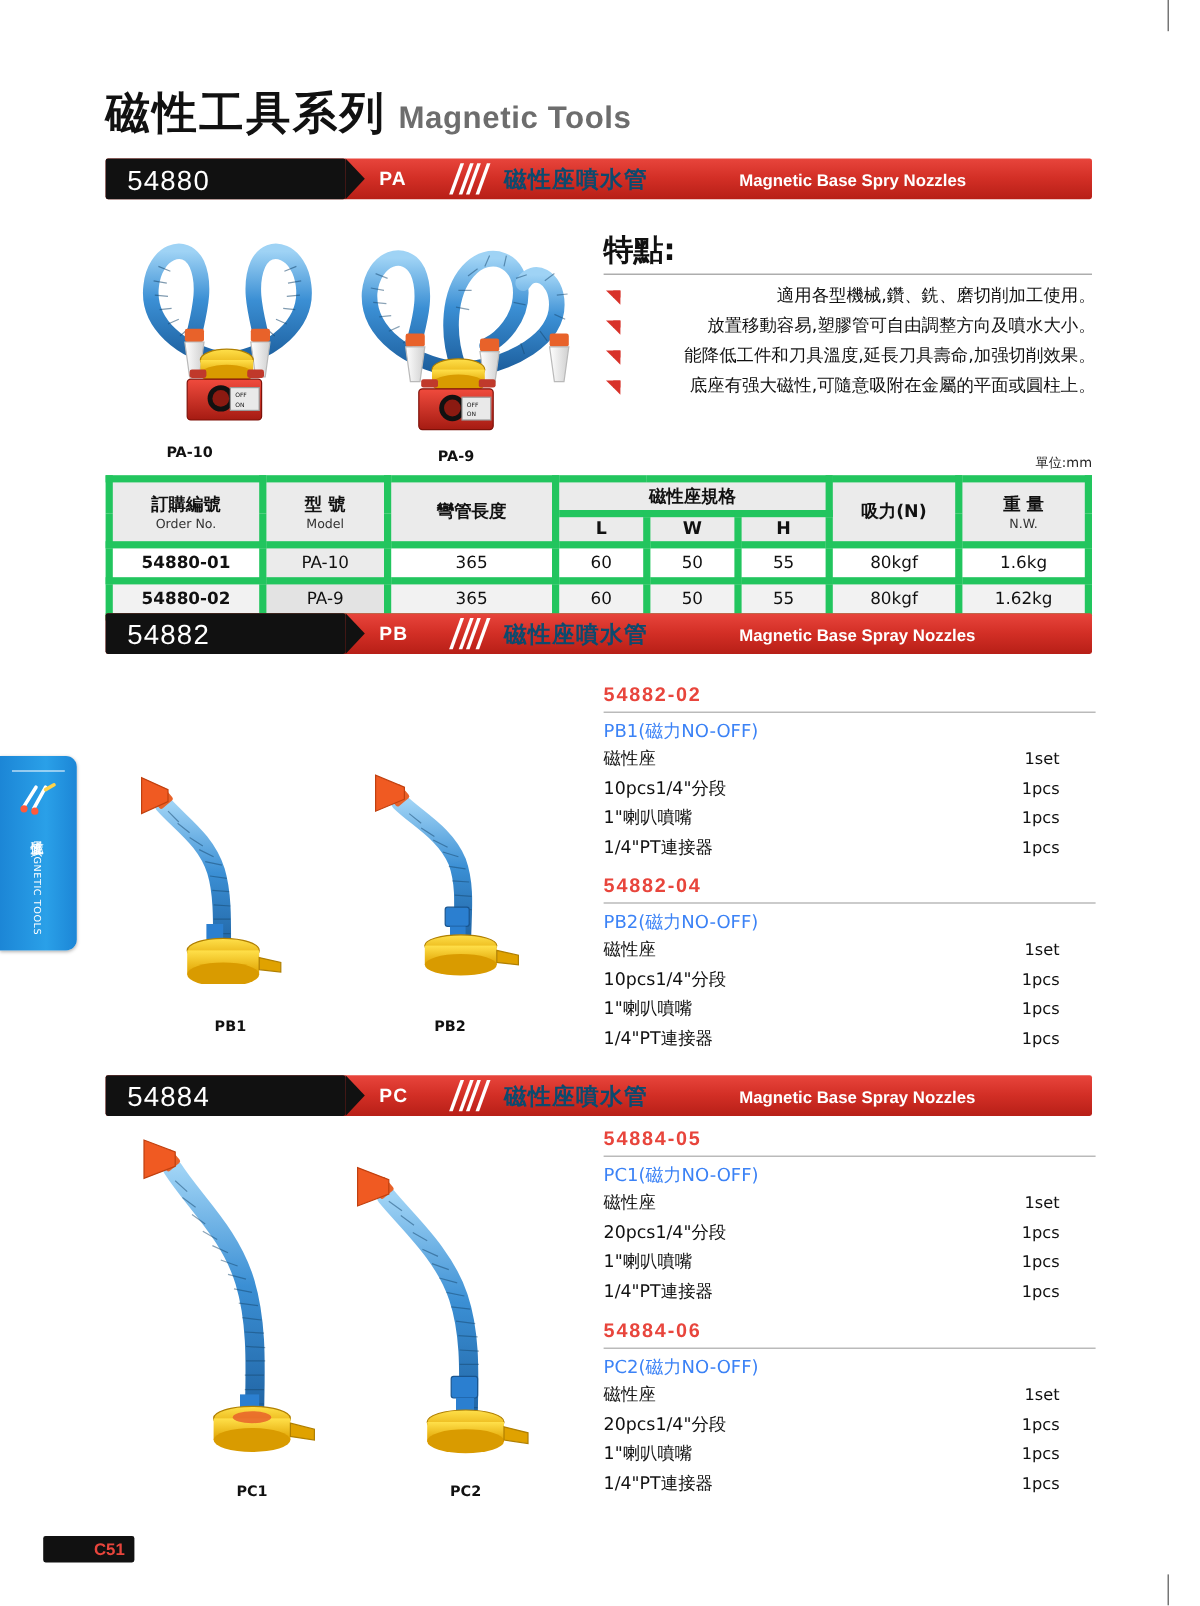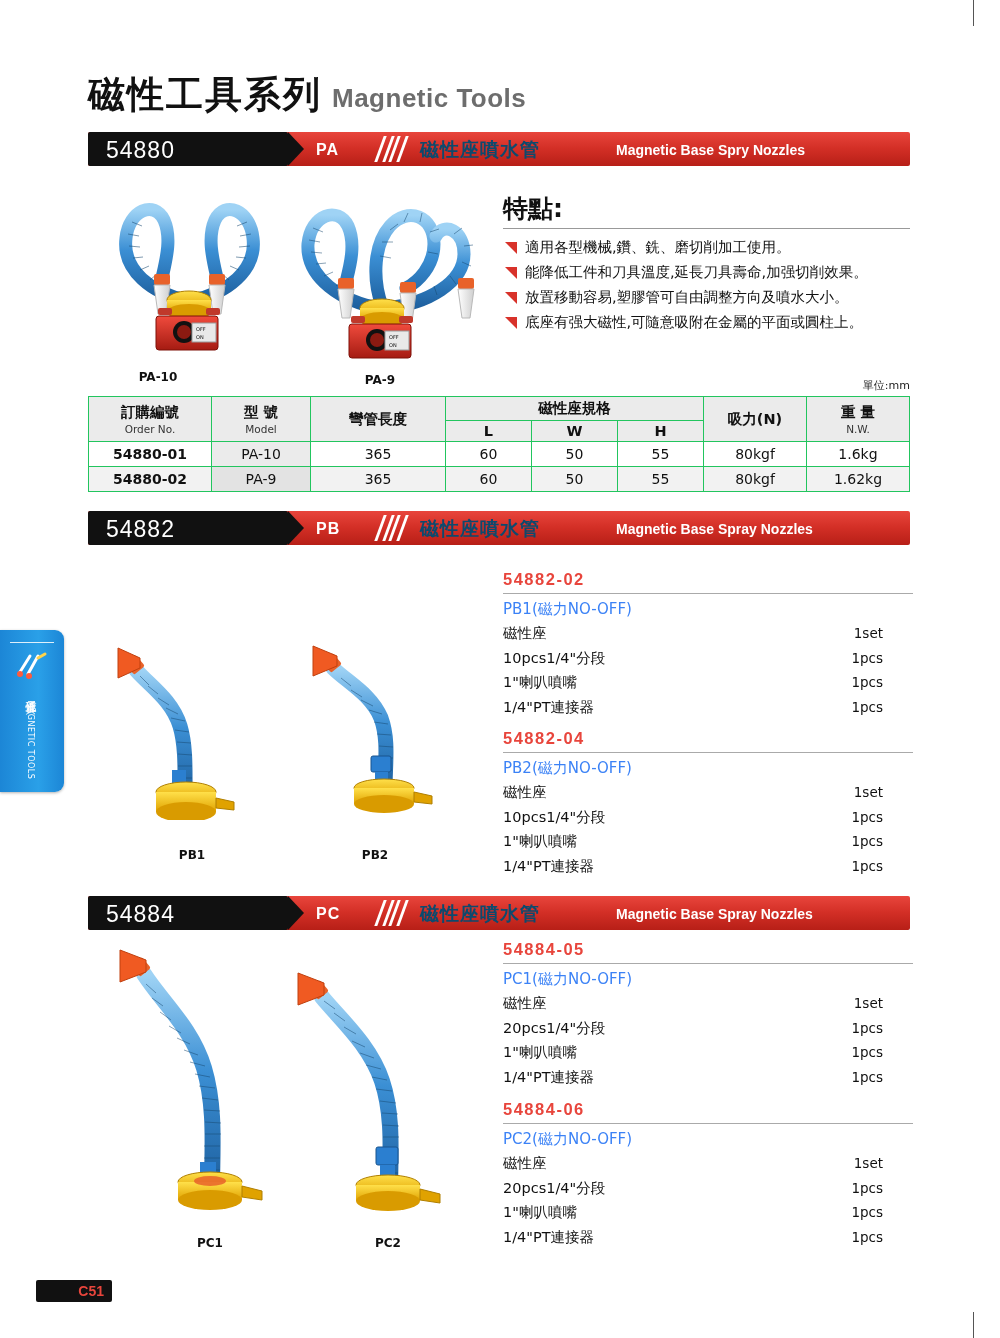--- a/index.html
+++ b/index.html
@@ -148,20 +148,21 @@
     width: 410px;
   }
   .feat-item {
     position: relative;
     padding-left: 22px;
     font-family: "DejaVu Sans", sans-serif;
     font-size: 14.5px;
     line-height: 23px;
     color: #111;
     margin-bottom: 2px;
+    text-align: right;
   }
   .feat-bullet {
     position: absolute;
     left: 2px; top: 6px;
     width: 0; height: 0;
     border-top: 6px solid #d8322a;
     border-right: 6px solid #d8322a;
     border-bottom: 6px solid transparent;
     border-left: 6px solid transparent;
   }
@@ -175,21 +176,21 @@
 
   
   .spec-table {
     position: absolute;
     left: 88px; top: 396px;
     width: 822px;
     border-collapse: collapse;
     font-family: "DejaVu Sans", sans-serif;
   }
   .spec-table th, .spec-table td {
-    border: 1px solid #22c55e;
+    border: 6px solid #22c55e;
     text-align: center;
     color: #111;
   }
   .spec-table thead th {
     background: #ebebeb;
     font-weight: bold;
     font-size: 14.5px;
     padding: 2px 2px;
   }
   .spec-table thead th .sub {
@@ -419,25 +420,25 @@
 
   <div class="feat-title">特點:</div>
   <div class="feat-rule"></div>
   <div class="feat-list">
     <div class="feat-item">
       <span class="feat-bullet"></span>
       <span>適用各型機械,鑽、銑、磨切削加工使用。</span>
     </div>
     <div class="feat-item">
       <span class="feat-bullet"></span>
-      <span>能降低工件和刀具溫度,延長刀具壽命,加强切削效果。</span>
+      <span>放置移動容易,塑膠管可自由調整方向及噴水大小。</span>
     </div>
     <div class="feat-item">
       <span class="feat-bullet"></span>
-      <span>放置移動容易,塑膠管可自由調整方向及噴水大小。</span>
+      <span>能降低工件和刀具溫度,延長刀具壽命,加强切削效果。</span>
     </div>
     <div class="feat-item">
       <span class="feat-bullet"></span>
       <span>底座有强大磁性,可隨意吸附在金屬的平面或圓柱上。</span>
     </div>
   </div>
   <div class="unit-note">單位:mm</div>
 
   <table class="spec-table">
     <thead>

